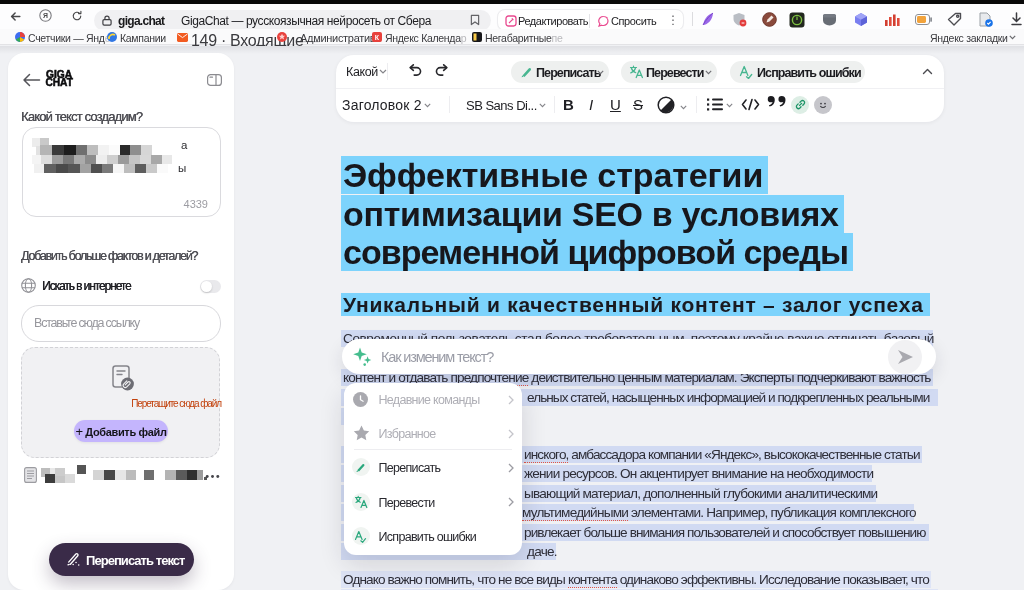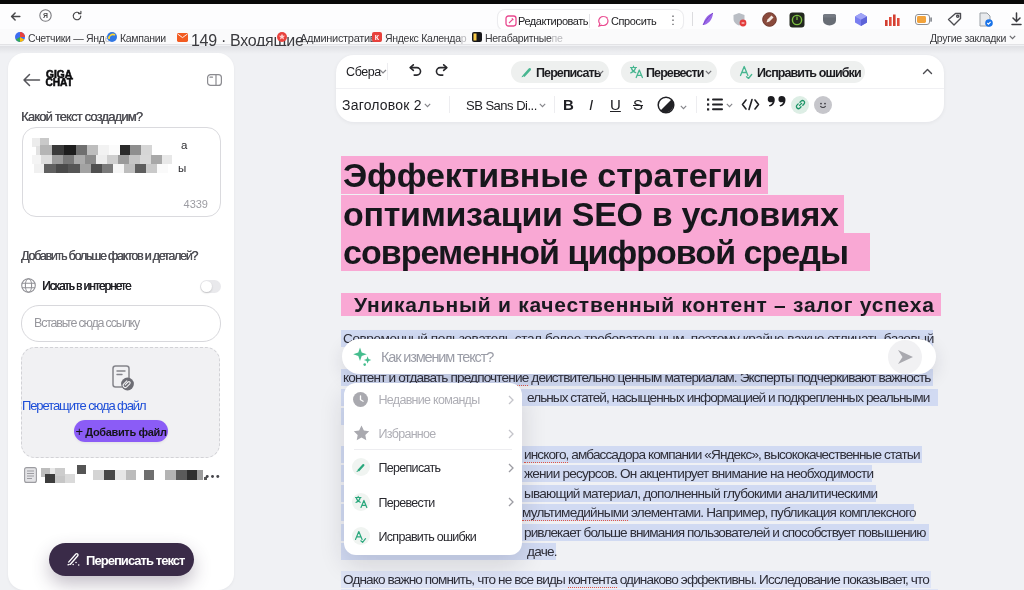--- a/index.html
+++ b/index.html
@@ -2,21 +2,21 @@
 <html><head><meta charset="utf-8">
 <style>
   html,body{margin:0;padding:0}
   #s{position:relative;width:1024px;height:590px;background:#f0f1f4;overflow:hidden;
      font-family:"Liberation Sans",sans-serif;-webkit-font-smoothing:antialiased}
   #s *{position:absolute;box-sizing:border-box}
   .tx{white-space:nowrap}
   .bl{white-space:nowrap;font-size:13.6px;line-height:17px;color:#2e2e38;letter-spacing:-0.78px}
   .h1l{left:343px;white-space:nowrap;font-size:34px;line-height:38.5px;font-weight:bold;color:#17171c;letter-spacing:-0.5px}
   .band{left:341px;height:17px;background:#d1daf2}
-  #s .hl{position:static;background:#f9a8d4}
+  #s .hl{position:static;background:#7dd3fc}
   #s .sq{position:static;border-bottom:1px dotted #e05548;padding-bottom:0}
   .card{background:#fff}
 </style></head>
 <body>
 <div id="s">
 
 <div style="left:0;top:0;width:1024px;height:4px;background:#090909"></div>
 <div id="tbar" style="left:0;top:4px;width:1024px;height:25px;background:#fdfdfe">
 
   <svg style="left:10px;top:7px" width="11" height="11" viewBox="0 0 14 14" fill="none" stroke="#474749" stroke-width="1.9" stroke-linecap="round" stroke-linejoin="round">
@@ -26,20 +26,31 @@
   <svg style="left:39px;top:5px" width="13" height="13" viewBox="0 0 16 16">
         <circle cx="8" cy="8" r="7" fill="none" stroke="#77777b" stroke-width="1.3"></circle>
         <text x="8" y="11.2" font-size="8.5" font-weight="bold" text-anchor="middle" fill="#474749" font-family="Liberation Sans">Я</text>
       </svg>
 
   <svg style="left:71px;top:6px" width="12" height="12" viewBox="0 0 16 16" fill="none" stroke="#474749" stroke-width="1.5" stroke-linecap="round">
         <path d="M13 8a5 5 0 1 1-1.5-3.6"></path>
         <path d="M13.2 1.6v3.2h-3.2" stroke-linejoin="round"></path>
       </svg>
 
+  <div style="left:94px;top:5.5px;width:397px;height:21.5px;border-radius:10.5px;background:#f0f0f2">
+    <svg style="left:8px;top:5px" width="10" height="11" viewBox="0 0 11 12" fill="none" stroke="#3c3c40" stroke-width="1.3">
+          <rect x="1" y="5" width="9" height="6" rx="1.4"></rect>
+          <path d="M3.2 5V3.4a2.3 2.3 0 0 1 4.6 0V5"></path>
+        </svg>
+    <div class="tx" style="left:24px;top:4px;font-size:12px;font-weight:bold;color:#19191b;letter-spacing:-0.7px">giga.chat</div>
+    <div class="tx" style="left:87px;top:4px;font-size:12px;color:#212124;letter-spacing:-0.4px">GigaChat — русскоязычная нейросеть от Сбера</div>
+    <svg style="left:376px;top:4.5px" width="10" height="12" viewBox="0 0 11 13" fill="none" stroke="#626266" stroke-width="1.3" stroke-linejoin="round">
+          <path d="M1.5 1.5h8v10L5.5 8.6 1.5 11.5z"></path>
+        </svg>
+  </div>
 
   <div style="left:497px;top:5px;width:187px;height:22px;background:#fff;border:1px solid #ececef;border-radius:8px;box-shadow:0 0.5px 1px rgba(0,0,0,.04)">
     <svg style="left:7px;top:4.5px" width="12" height="12" viewBox="0 0 12 12" fill="none" stroke="#e9498f" stroke-width="1.3">
           <rect x="1" y="1" width="10" height="10" rx="2.4"></rect>
           <path d="M4 8l4.2-4.2M6.8 3.4l1.6 1.6" stroke-width="1.1"></path>
         </svg>
     <div class="tx" style="left:20px;top:4.5px;font-size:11px;letter-spacing:-0.45px;color:#232326">Редактировать</div>
     <div style="left:91px;top:4px;width:1px;height:14px;background:#e4e4e7"></div>
     <svg style="left:99px;top:4.5px" width="13" height="13" viewBox="0 0 13 13" fill="none" stroke="#e9498f" stroke-width="1.2">
           <path d="M11 6a4.6 4.6 0 0 1-4.7 4.5 5 5 0 0 1-1.6-.3L2 11l.9-2.3A4.4 4.4 0 0 1 1.7 6 4.6 4.6 0 0 1 6.4 1.5 4.6 4.6 0 0 1 11 6z"></path>
@@ -129,32 +140,32 @@
   <svg style="left:372px;top:3px" width="10" height="10" viewBox="0 0 10 10">
         <rect width="10" height="10" rx="2" fill="#e8413c"></rect>
         <text x="5" y="7.8" font-size="7" font-weight="bold" text-anchor="middle" fill="#fff" font-family="Liberation Sans">К</text>
       </svg>
   <div class="tx" style="left:385px;top:3px;font-size:10.5px;letter-spacing:-0.3px;color:#3a3a3e">Яндекс Календа<span style="color:#b9b9bd">р</span></div>
   <svg style="left:472px;top:3px" width="10" height="10" viewBox="0 0 10 10">
         <rect width="10" height="10" rx="2" fill="#17171a"></rect>
         <rect x="1.5" y="1.5" width="3" height="7" fill="#f7c948"></rect>
       </svg>
   <div class="tx" style="left:485px;top:3px;font-size:10.5px;letter-spacing:-0.3px;color:#3a3a3e">Негабаритные <span style="color:#b9b9bd">пе</span></div>
-  <div class="tx" style="left:930px;top:3px;font-size:10.5px;letter-spacing:-0.3px;color:#3a3a3e">Другие закладки</div>
+  <div class="tx" style="left:930px;top:3px;font-size:10.5px;letter-spacing:-0.3px;color:#3a3a3e">Яндекс закладки</div>
   <svg style="left:1009px;top:6px" width="7" height="5" viewBox="0 0 7 5" fill="none" stroke="#6a6a6e" stroke-width="1.2">
         <path d="M0.8 0.8L3.5 3.7 6.2 0.8"></path>
       </svg>
 </div>
 <div style="left:0;top:46px;width:1024px;height:8px;background:linear-gradient(#dfe0e4,#f0f1f4)"></div>
 
 <div id="doc">
   <div class="h1l" style="top:156px;letter-spacing:-0.1px"><span class="hl" style="padding:0 5px 0 2px;margin-left:-2px">Эффективные стратегии</span></div>
   <div class="h1l" style="top:194.5px;letter-spacing:-0.3px"><span class="hl" style="padding:0 5px 0 2px;margin-left:-2px">оптимизации SEO в условиях</span></div>
-  <div class="h1l" style="top:233px;letter-spacing:-0.96px"><span class="hl" style="padding:0 22px 0 2px;margin-left:-2px">современной цифровой среды</span></div>
-  <div class="tx" style="left:343px;top:291px;font-size:21px;line-height:27px;font-weight:bold;color:#1a1a20;letter-spacing:0.75px"><span class="hl" style="padding:0 6px 0 13px;margin-left:-2px">Уникальный и качественный контент – залог успеха</span></div>
+  <div class="h1l" style="top:233px;letter-spacing:-0.96px"><span class="hl" style="padding:0 5px 0 2px;margin-left:-2px">современной цифровой среды</span></div>
+  <div class="tx" style="left:343px;top:291px;font-size:21px;line-height:27px;font-weight:bold;color:#1a1a20;letter-spacing:0.75px"><span class="hl" style="padding:0 6px 0 2px;margin-left:-2px">Уникальный и качественный контент – залог успеха</span></div>
 
   <div class="band" style="top:330px;width:592px"></div>
   <div class="bl" style="left:343px;top:330px;letter-spacing:-0.42px">Современный пользователь стал более требовательным, поэтому крайне важно отличать базовый</div>
 
   <div class="band" style="top:369px;width:592px"></div>
   <div class="bl" style="left:343px;top:369px;letter-spacing:-0.85px">контент и <span class="sq">отдавать предпочтение</span> действительно ценным материалам. Эксперты подчеркивают важность</div>
 
   <div class="band" style="top:388.5px;width:597px"></div>
   <div class="bl" style="left:527px;top:388.5px;letter-spacing:-0.95px">ельных статей, насыщенных информацией и подкрепленных реальными</div>
 
@@ -259,22 +270,22 @@
   <div style="left:13px;top:252px;width:200px;height:37px;border:1px solid #d8d8dc;border-radius:18px">
     <div class="tx" style="left:12px;top:10px;font-size:12.5px;letter-spacing:-1.2px;color:#97979d">Вставьте сюда ссылку</div>
   </div>
   <div style="left:13px;top:294px;width:199px;height:111px;background:#f1f1f3;border:1px dashed #d2d2d6;border-radius:14px">
     <svg style="left:90px;top:17px" width="23" height="27" viewBox="0 0 23 27">
       <rect x="1" y="1" width="16" height="21" rx="2.5" fill="none" stroke="#85858b" stroke-width="1.5"></rect>
       <path d="M5 6h8M5 9.5h5" stroke="#85858b" stroke-width="1.4" stroke-linecap="round"></path>
       <circle cx="15.5" cy="19" r="6.4" fill="#6d6d74"></circle>
       <path d="M13.2 19.8l2.8-2.8a1.25 1.25 0 0 1 1.8 1.8l-3 3a2.1 2.1 0 0 1-3-3l3-3" fill="none" stroke="#f1f1f3" stroke-width="1.1" stroke-linecap="round"></path>
     </svg>
-    <div class="tx" style="left:0;top:50px;width:199px;text-align:left;font-size:13px;letter-spacing:-1.1px;color:#1d4ed8">Перетащите сюда файл</div>
-    <div style="left:52px;top:72px;width:94px;height:22px;background:#8b5cf6;border-radius:11px;box-shadow:0 1px 3px rgba(0,0,0,.07)">
+    <div class="tx" style="left:0;top:50px;width:199px;text-align:right;font-size:10px;letter-spacing:-1.1px;color:#c2410c">Перетащите сюда файл</div>
+    <div style="left:52px;top:72px;width:94px;height:22px;background:#c4b5fd;border-radius:11px;box-shadow:0 1px 3px rgba(0,0,0,.07)">
       <div class="tx" style="left:0;top:4px;width:94px;text-align:center;font-size:11px;letter-spacing:-0.35px;font-weight:bold;color:#141418"><span style="position:static;font-weight:normal;font-size:13px">+</span> Добавить файл</div>
     </div>
   </div>
   <svg style="left:16px;top:414px" width="13" height="16" viewBox="0 0 13 16">
         <rect x="0.6" y="0.6" width="11.8" height="14.8" rx="2" fill="#e3e3e6" stroke="#9c9ca1" stroke-width="1.1"></rect>
         <path d="M3 4h7M3 6.5h7M3 9h7M3 11.5h5" stroke="#9c9ca1" stroke-width="1"></path>
       </svg>
   <svg style="left:33px;top:409px" width="166" height="22" viewBox="0 0 166 22">
     <g shape-rendering="crispEdges">
     <rect x="0" y="6" width="9" height="9" fill="#bdbdbd"></rect>
@@ -309,21 +320,21 @@
           <path d="M2.2 13.6l1.5-0.4"></path>
           <path d="M8.2 13.2h0.01M11.5 11h0.01M14.6 13.8h0.01" stroke-width="1.8"></path>
         </svg>
     <div class="tx" style="left:37px;top:9.5px;font-size:13px;font-weight:bold;color:#fff;letter-spacing:-0.95px">Переписать текст</div>
   </div>
 </div>
 
 <div id="tb" class="card" style="left:336px;top:55px;width:608px;height:67px;border-radius:18px;box-shadow:0 1px 4px rgba(20,20,40,.06)">
   <div style="left:0;top:33px;width:608px;height:1px;background:#f0f0f3"></div>
 
-  <div class="tx" style="left:10px;top:10px;font-size:12.5px;letter-spacing:-0.4px;color:#1e1e22">Сбера</div>
+  <div class="tx" style="left:10px;top:10px;font-size:12.5px;letter-spacing:-0.4px;color:#1e1e22">Какой</div>
   <svg style="left:43px;top:14px" width="8" height="5" viewBox="0 0 8 5" fill="none" stroke="#85858a" stroke-width="1.2">
         <path d="M1 1l3 3 3-3"></path>
       </svg>
   <div style="left:51px;top:8px;width:1px;height:17px;background:#ededf0"></div>
   <svg style="left:73px;top:9px" width="13" height="12" viewBox="0 0 13 12" fill="none" stroke="#28282c" stroke-width="1.6" stroke-linecap="round" stroke-linejoin="round">
         <path d="M4.3 0.8L1.2 3.6l3.1 2.8"></path>
         <path d="M1.6 3.6h6.2a3.75 3.75 0 0 1 0 7.5H5.2"></path>
       </svg>
   <svg style="left:99px;top:9px" width="13" height="12" viewBox="0 0 13 12" fill="none" stroke="#28282c" stroke-width="1.6" stroke-linecap="round" stroke-linejoin="round">
         <path d="M8.7 0.8l3.1 2.8-3.1 2.8"></path>

